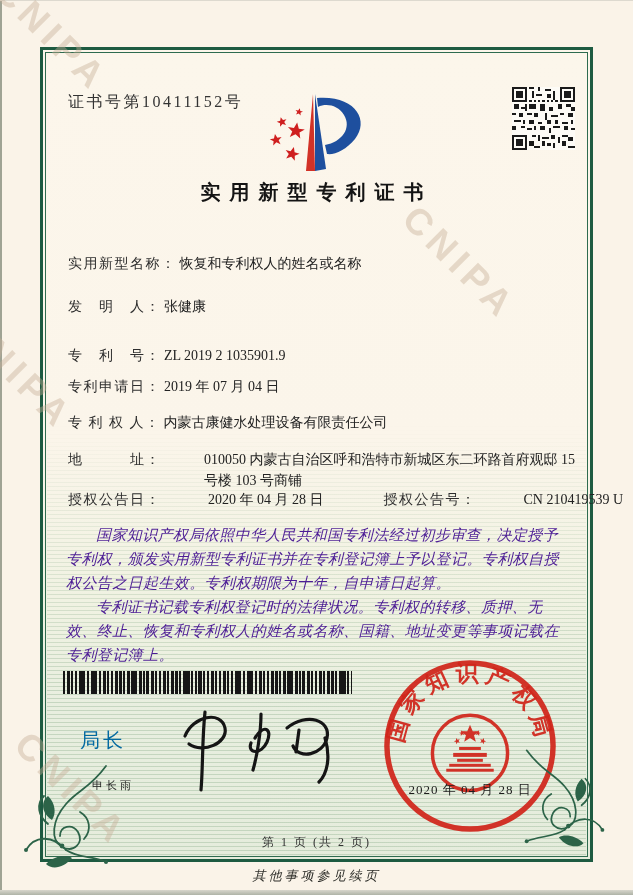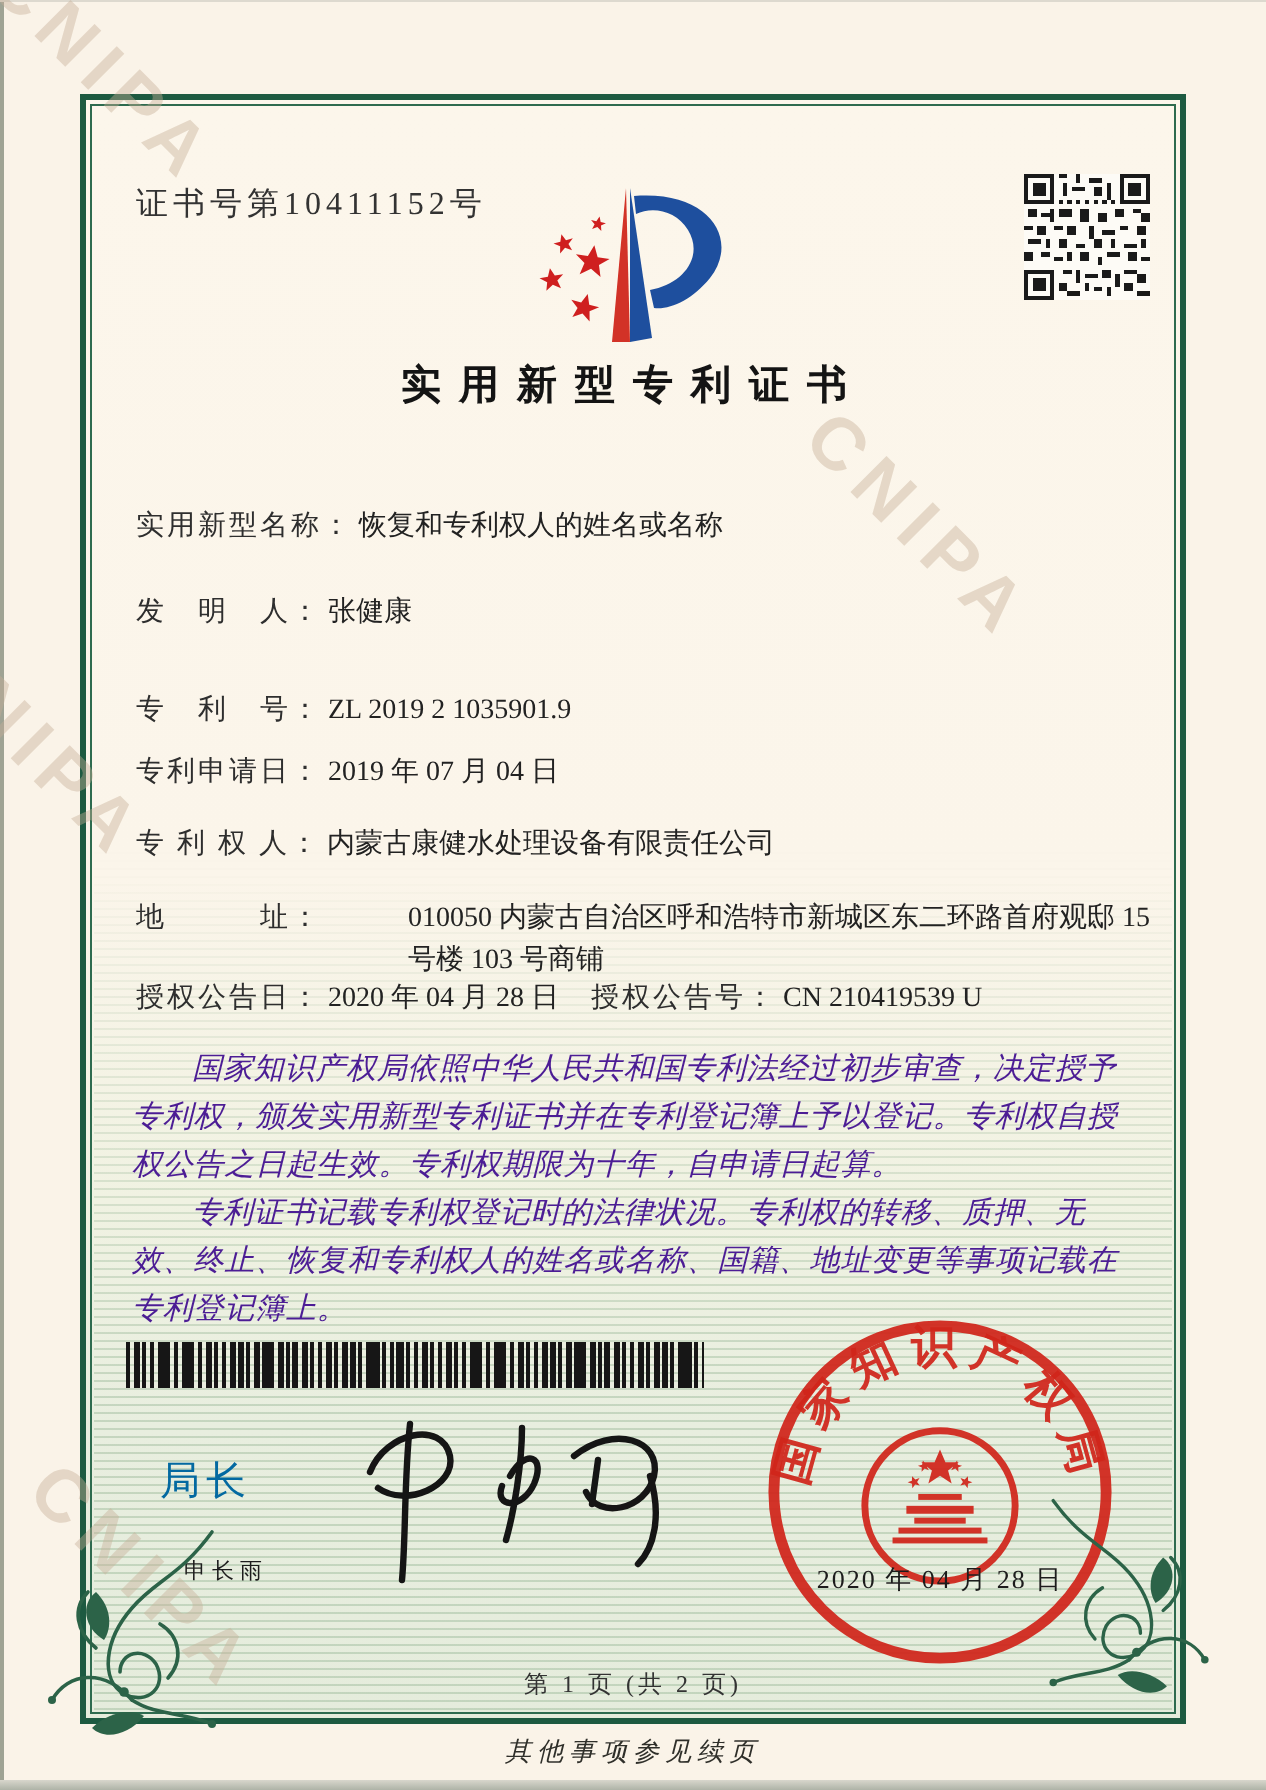--- a/index.html
+++ b/index.html
@@ -48,21 +48,21 @@
   .cert-no{left:68px;top:92px;font-size:16px;letter-spacing:2.5px;color:#333;}
   .title{left:40px;top:179px;width:553px;text-align:center;
          font-size:20px;font-weight:bold;letter-spacing:9px;color:#141414;}
 
   .row{left:68px;width:508px;display:flex;font-size:14px;line-height:21px;}
   .lbl{flex:none;letter-spacing:1.5px;white-space:pre;color:#2e2e2e;}
   .val{flex:1 1 auto;margin-left:3px;color:#222;}
   .val2lbl{flex:none;margin-left:16px;letter-spacing:1.5px;white-space:pre;color:#2e2e2e;}
   .val2{flex:none;margin-left:3px;color:#222;}
   .r0{top:253px;} .r1{top:296px;} .r2{top:345px;} .r3{top:376px;}
-  .r4{top:412px;} .r5{top:449px;gap:40px;} .r6{top:489px;}
+  .r4{top:412px;} .r5{top:449px;gap:40px;} .r6{top:489px;gap:44px;}
 
   .paras{left:66px;top:523px;width:507px;}
   .paras p{margin:0;text-indent:2em;font-size:15px;line-height:24px;
            font-style:italic;color:#4c1d95;letter-spacing:.4px;}
 
   .barcode{left:63px;top:671px;width:289px;height:23px;
     background-image:
       repeating-linear-gradient(90deg,#161616 0 2px,transparent 2px 4px),
       repeating-linear-gradient(90deg,#161616 0 1px,transparent 1px 6px),
       repeating-linear-gradient(90deg,transparent 0 5px,#161616 5px 7px,transparent 7px 13px);

